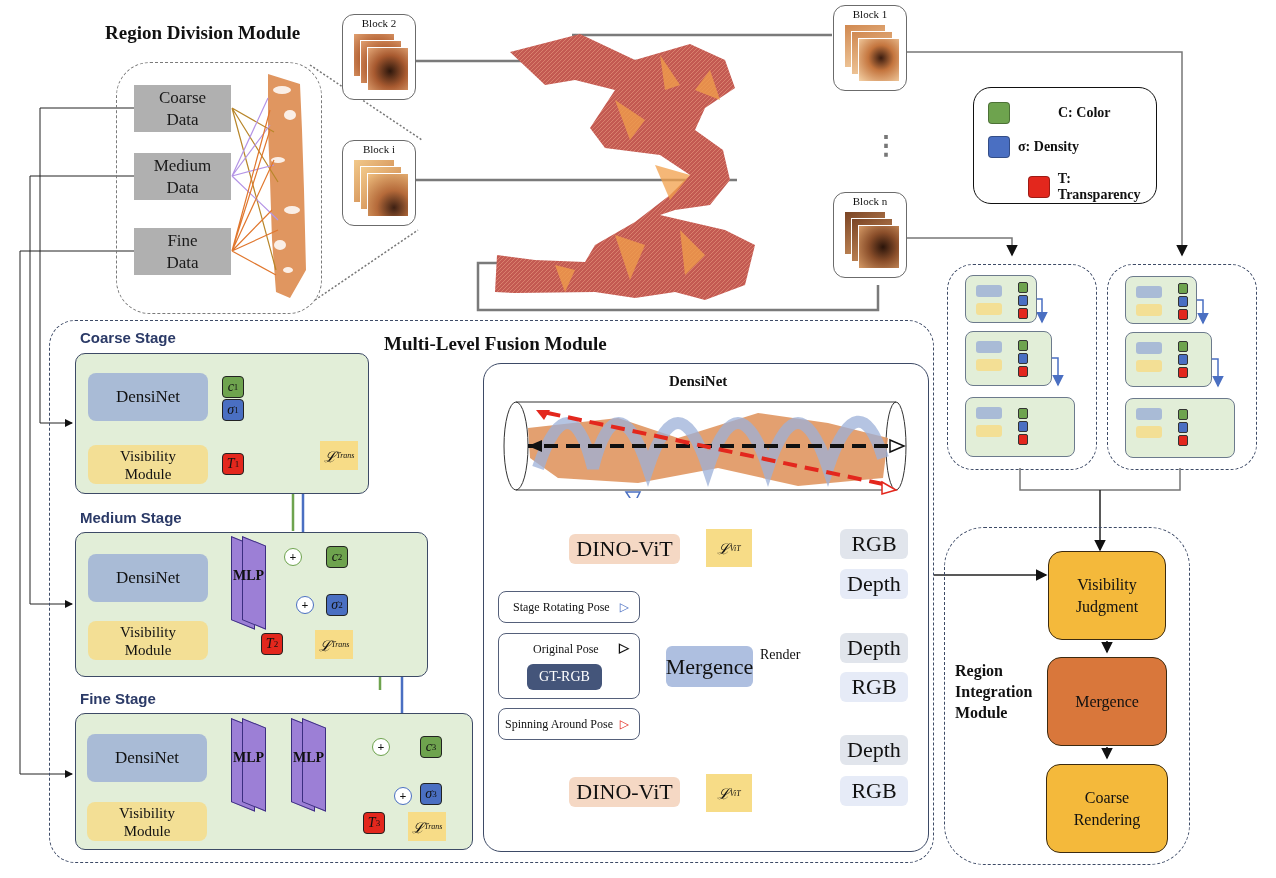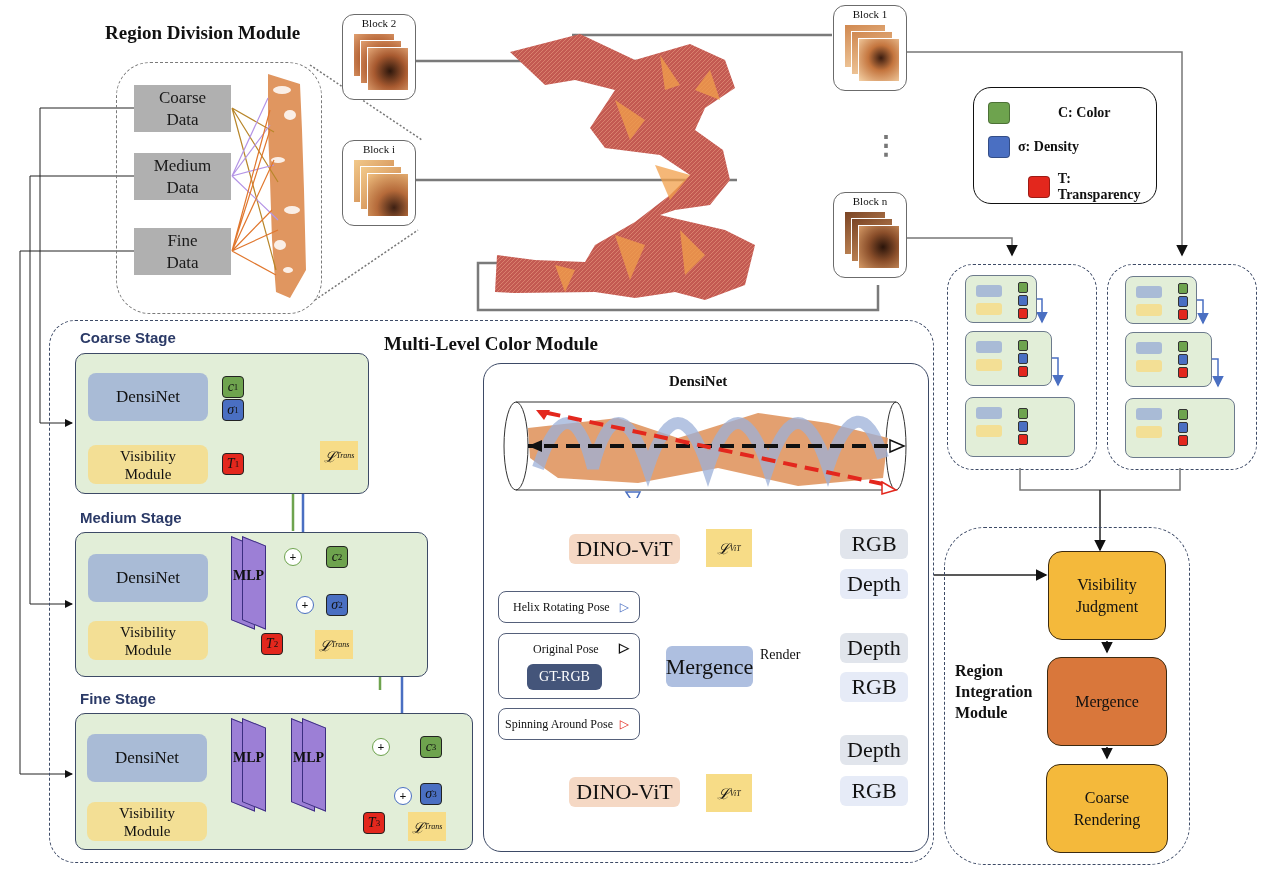--- a/index.html
+++ b/index.html
@@ -245,21 +245,21 @@
     <span class="sw" style="background:#4a6fc2;"></span>
     <span>σ: Density</span>
   </div>
   <div class="row" style="top:83px;padding-left:40px;">
     <span class="sw" style="background:#e3271d;"></span>
     <span>T: Transparency</span>
   </div>
 </div>
 
 <div class="dash-navy" style="left:49px;top:320px;width:883px;height:541px;border-top-left-radius:26px;"></div>
-<div class="abs title-bold" style="left:384px;top:333px;font-size:19px;">Multi-Level Color Module</div>
+<div class="abs title-bold" style="left:384px;top:333px;font-size:19px;">Multi-Level Fusion Module</div>
 
 <div class="stage-title" style="left:80px;top:329px;">Coarse Stage</div>
 <div class="stage-box" style="left:75px;top:353px;width:292px;height:139px;"></div>
 <div class="densi" style="left:88px;top:373px;width:120px;height:48px;">DensiNet</div>
 <div class="vis" style="left:88px;top:445px;width:120px;height:39px;">Visibility
 Module</div>
 <div class="chip c-green" style="left:222px;top:376px;">
     <span>c</span>
     <sub>1</sub>
   </div>
@@ -360,21 +360,21 @@
 
 <div class="pill" style="left:569px;top:534px;width:111px;height:30px;background:#f5d8c4;">DINO-ViT</div>
 <div class="loss" style="left:706px;top:529px;width:46px;height:38px;">
     <span>ℒ</span>
     <sub>ViT</sub>
   </div>
 <div class="pill" style="left:840px;top:529px;width:68px;height:30px;background:#e1e5ec;">RGB</div>
 <div class="pill" style="left:840px;top:569px;width:68px;height:30px;background:#e6ebf7;">Depth</div>
 
 <div class="pose" style="left:498px;top:591px;width:140px;height:30px;">
-  <span style="position:absolute;left:14px;top:8px;">Helix Rotating Pose</span>
+  <span style="position:absolute;left:14px;top:8px;">Stage Rotating Pose</span>
   <span style="position:absolute;right:10px;top:8px;color:#4a6fc2;font-size:12px;">▷</span>
 </div>
 <div class="pose" style="left:498px;top:633px;width:140px;height:64px;">
   <span style="position:absolute;left:34px;top:8px;">Original Pose</span>
   <span style="position:absolute;right:10px;top:6px;font-size:13px;font-weight:bold;">▷</span>
   <div class="pill" style="left:28px;top:30px;width:75px;height:26px;background:#44557a;color:#fff;font-size:14px;">GT-RGB</div>
 </div>
 <div class="pose" style="left:498px;top:708px;width:140px;height:30px;">
   <span style="position:absolute;left:6px;top:8px;">Spinning Around Pose</span>
   <span style="position:absolute;right:10px;top:8px;color:#e3271d;font-size:12px;">▷</span>

